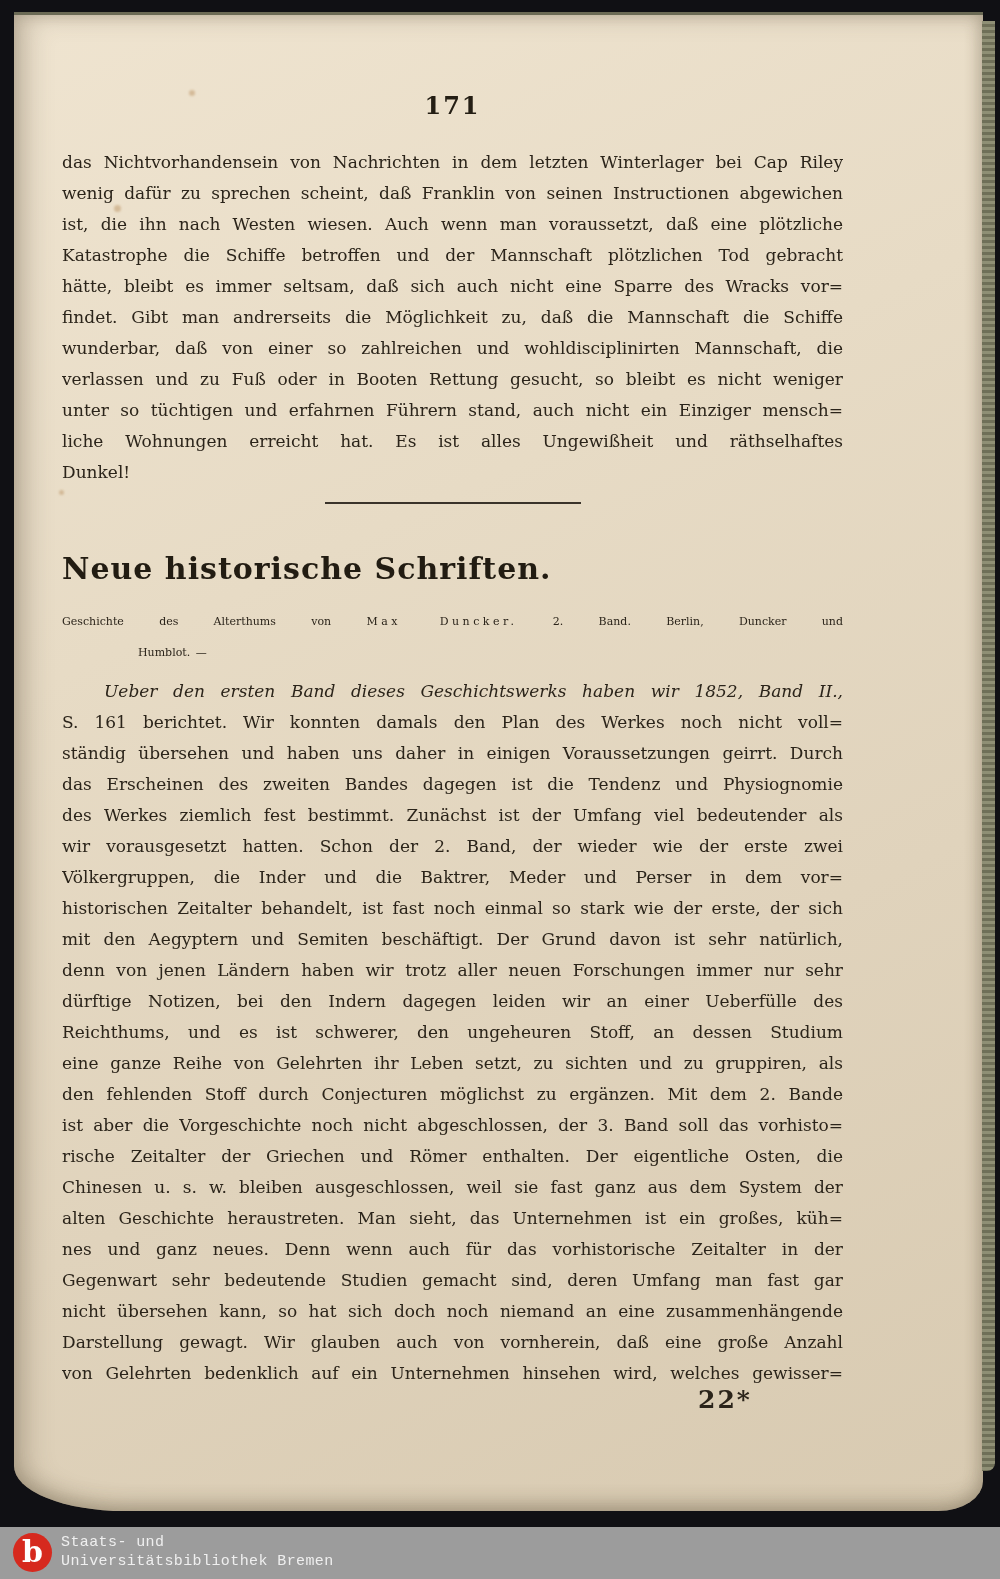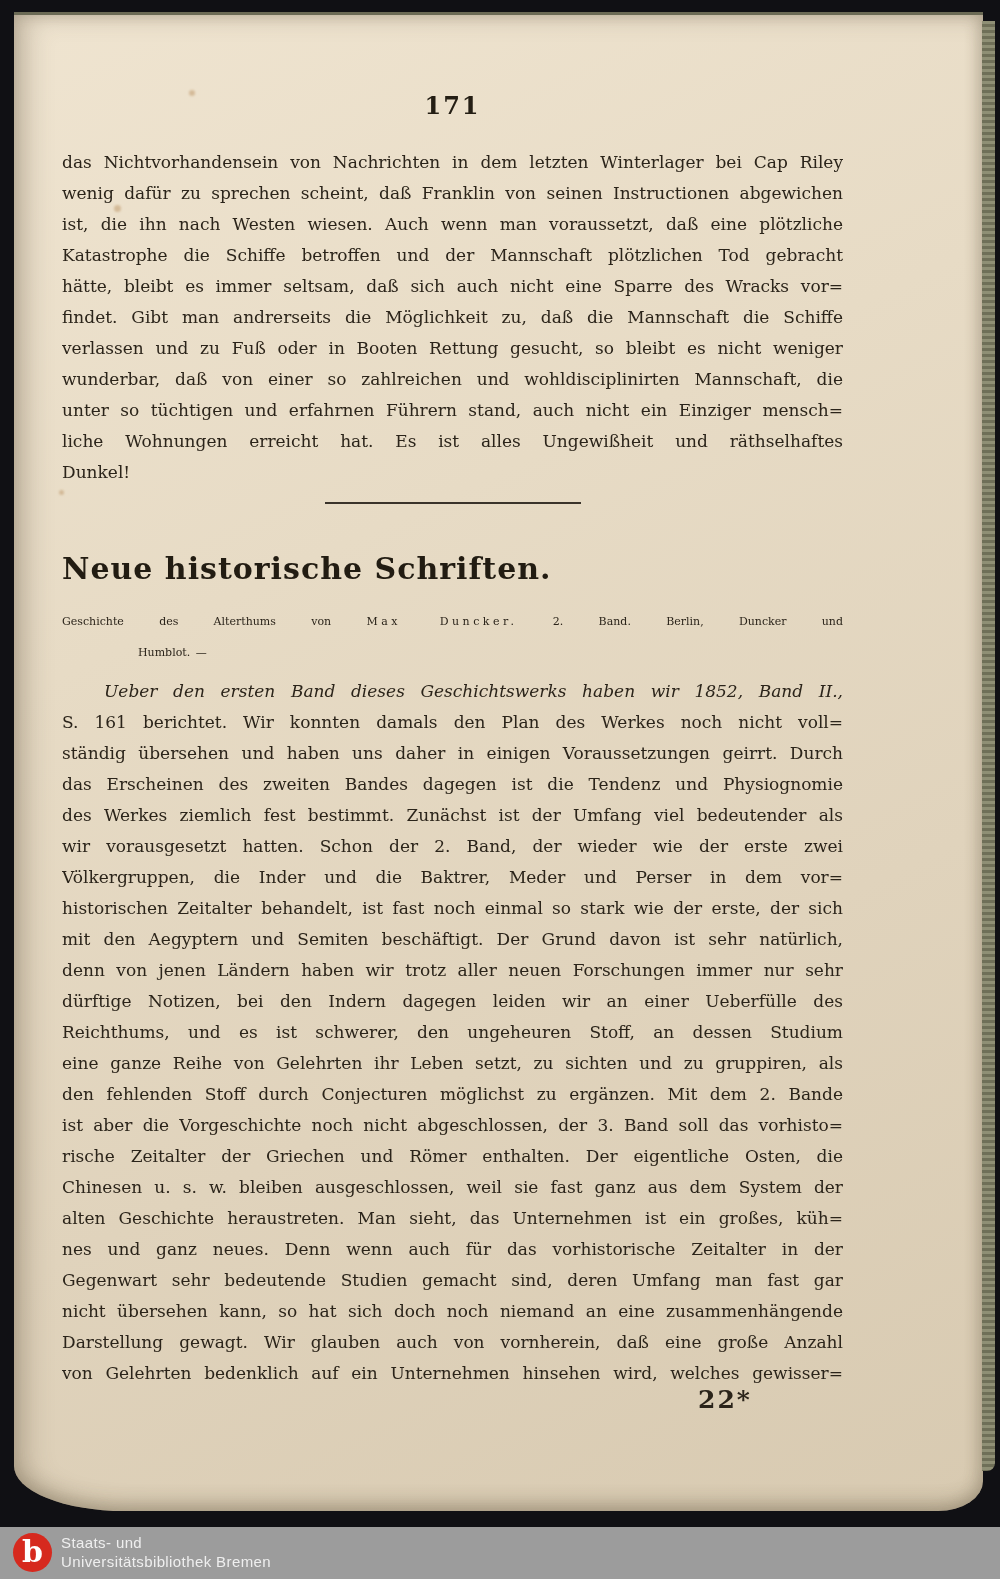--- a/index.html
+++ b/index.html
@@ -53,21 +53,21 @@
   .logo-circle{
     position:absolute;left:13px;top:6px;width:39px;height:39px;border-radius:50%;
     background:#d6291e;display:flex;align-items:center;justify-content:center;
   }
   .logo-circle span{
     color:#ffffff;font-weight:bold;font-size:30px;line-height:30px;
     font-family:"DejaVu Serif", serif;transform:translateY(-1px);
   }
   .lib-name{
     position:absolute;left:61px;top:6px;color:#efefef;font-size:15px;line-height:19px;
-    font-family:Liberation Sans, sans-serif;letter-spacing:.4px;
+    font-family:Liberation Mono, monospace;letter-spacing:.4px;
   }
   .dfg{
     position:absolute;right:11px;top:14px;color:#fdfdfd;font-size:27px;line-height:27px;
     font-weight:bold;font-family:"Liberation Sans","DejaVu Sans",sans-serif;
     letter-spacing:-1px;
     margin-top:44px;
   }
 </style>
 </head>
 <body>
@@ -81,22 +81,22 @@
   <div class="text-col">
     <div class="page-number">171</div>
 
     <div class="para para1">
       <div class="line">das Nichtvorhandensein von Nachrichten in dem letzten Winterlager bei Cap Riley</div>
       <div class="line">wenig dafür zu sprechen scheint, daß Franklin von seinen Instructionen abgewichen</div>
       <div class="line">ist, die ihn nach Westen wiesen.  Auch wenn man voraussetzt, daß eine plötzliche</div>
       <div class="line">Katastrophe die Schiffe betroffen und der Mannschaft plötzlichen Tod gebracht</div>
       <div class="line">hätte, bleibt es immer seltsam, daß sich auch nicht eine Sparre des Wracks vor=</div>
       <div class="line">findet. Gibt man andrerseits die Möglichkeit zu, daß die Mannschaft die Schiffe</div>
+      <div class="line">wunderbar, daß von einer so zahlreichen und wohldisciplinirten Mannschaft, die</div>
       <div class="line">verlassen und zu Fuß oder in Booten Rettung gesucht, so bleibt es nicht weniger</div>
-      <div class="line">wunderbar, daß von einer so zahlreichen und wohldisciplinirten Mannschaft, die</div>
       <div class="line">unter so tüchtigen und erfahrnen Führern stand, auch nicht ein Einziger mensch=</div>
       <div class="line">liche Wohnungen erreicht hat.  Es ist alles Ungewißheit und räthselhaftes</div>
       <div class="line nj">Dunkel!</div>
     </div>
 
     <div class="rule"></div>
 
     <div class="heading">Neue historische Schriften.</div>
 
     <div class="bib">

